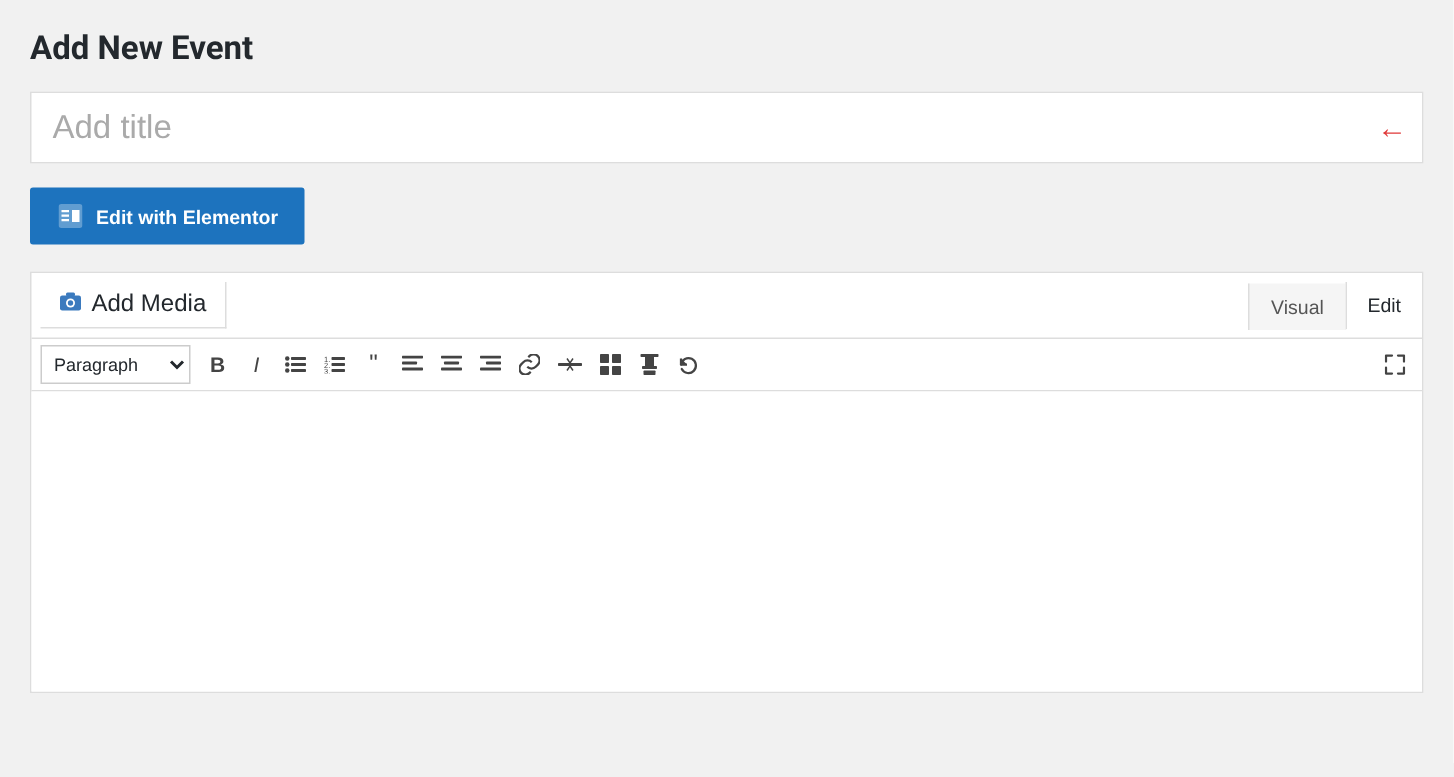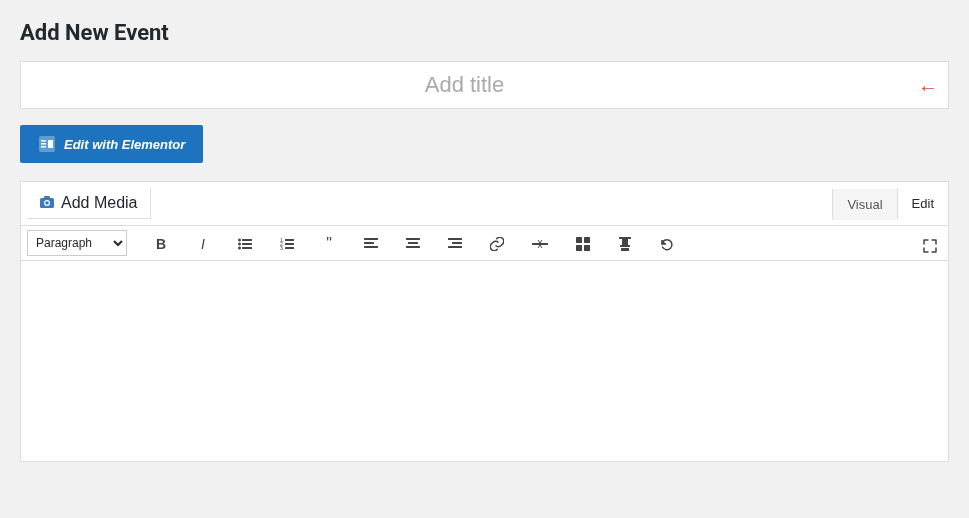--- a/index.html
+++ b/index.html
@@ -24,21 +24,20 @@
       border: none;
       padding: 10px 18px;
       font-size: 13px;
       cursor: pointer;
       display: inline-flex;
       align-items: center;
       gap: 8px;
       border-radius: 2px;
       margin-bottom: 18px;
       font-weight: 600;
-      font-style: italic;
     }
     .elementor-icon {
       display: inline-flex;
       align-items: center;
       justify-content: center;
       width: 18px;
       height: 18px;
     }
     .editor-area {
       background: #fff;
@@ -79,24 +78,24 @@
       cursor: pointer;
       color: #555;
     }
     .tab-btn.active {
       background: #fff;
       border-bottom: 1px solid #fff;
       color: #23282d;
     }
     .formatting-toolbar {
       display: flex;
-      align-items: flex-end;
+      align-items: center;
       padding: 4px 6px;
       border-bottom: 1px solid #ddd;
-      gap: 18px;
+      gap: 2px;
       flex-wrap: wrap;
     }
     .format-select {
       border: 1px solid #ccc;
       background: #fff;
       padding: 3px 4px;
       font-size: 12px;
       cursor: pointer;
       color: #23282d;
       height: 26px;
@@ -136,21 +135,20 @@
       padding: 10px;
     }
     .title-input-field {
       width: 100%;
       border: none;
       outline: none;
       font-size: 22px;
       color: #7f1d1d;
       background: transparent;
       padding: 10px 14px;
-      text-align: center;
     }
     .title-input-field::placeholder { color: #aaa; }
     .title-row {
       display: flex;
       align-items: center;
       background: #fff;
       border: 1px solid #ddd;
       margin-bottom: 16px;
       padding: 0;
     }

